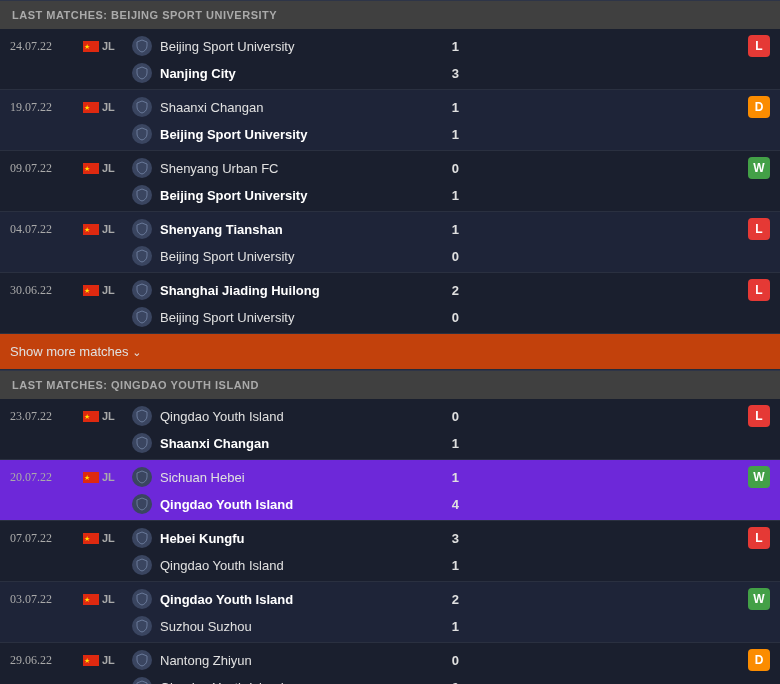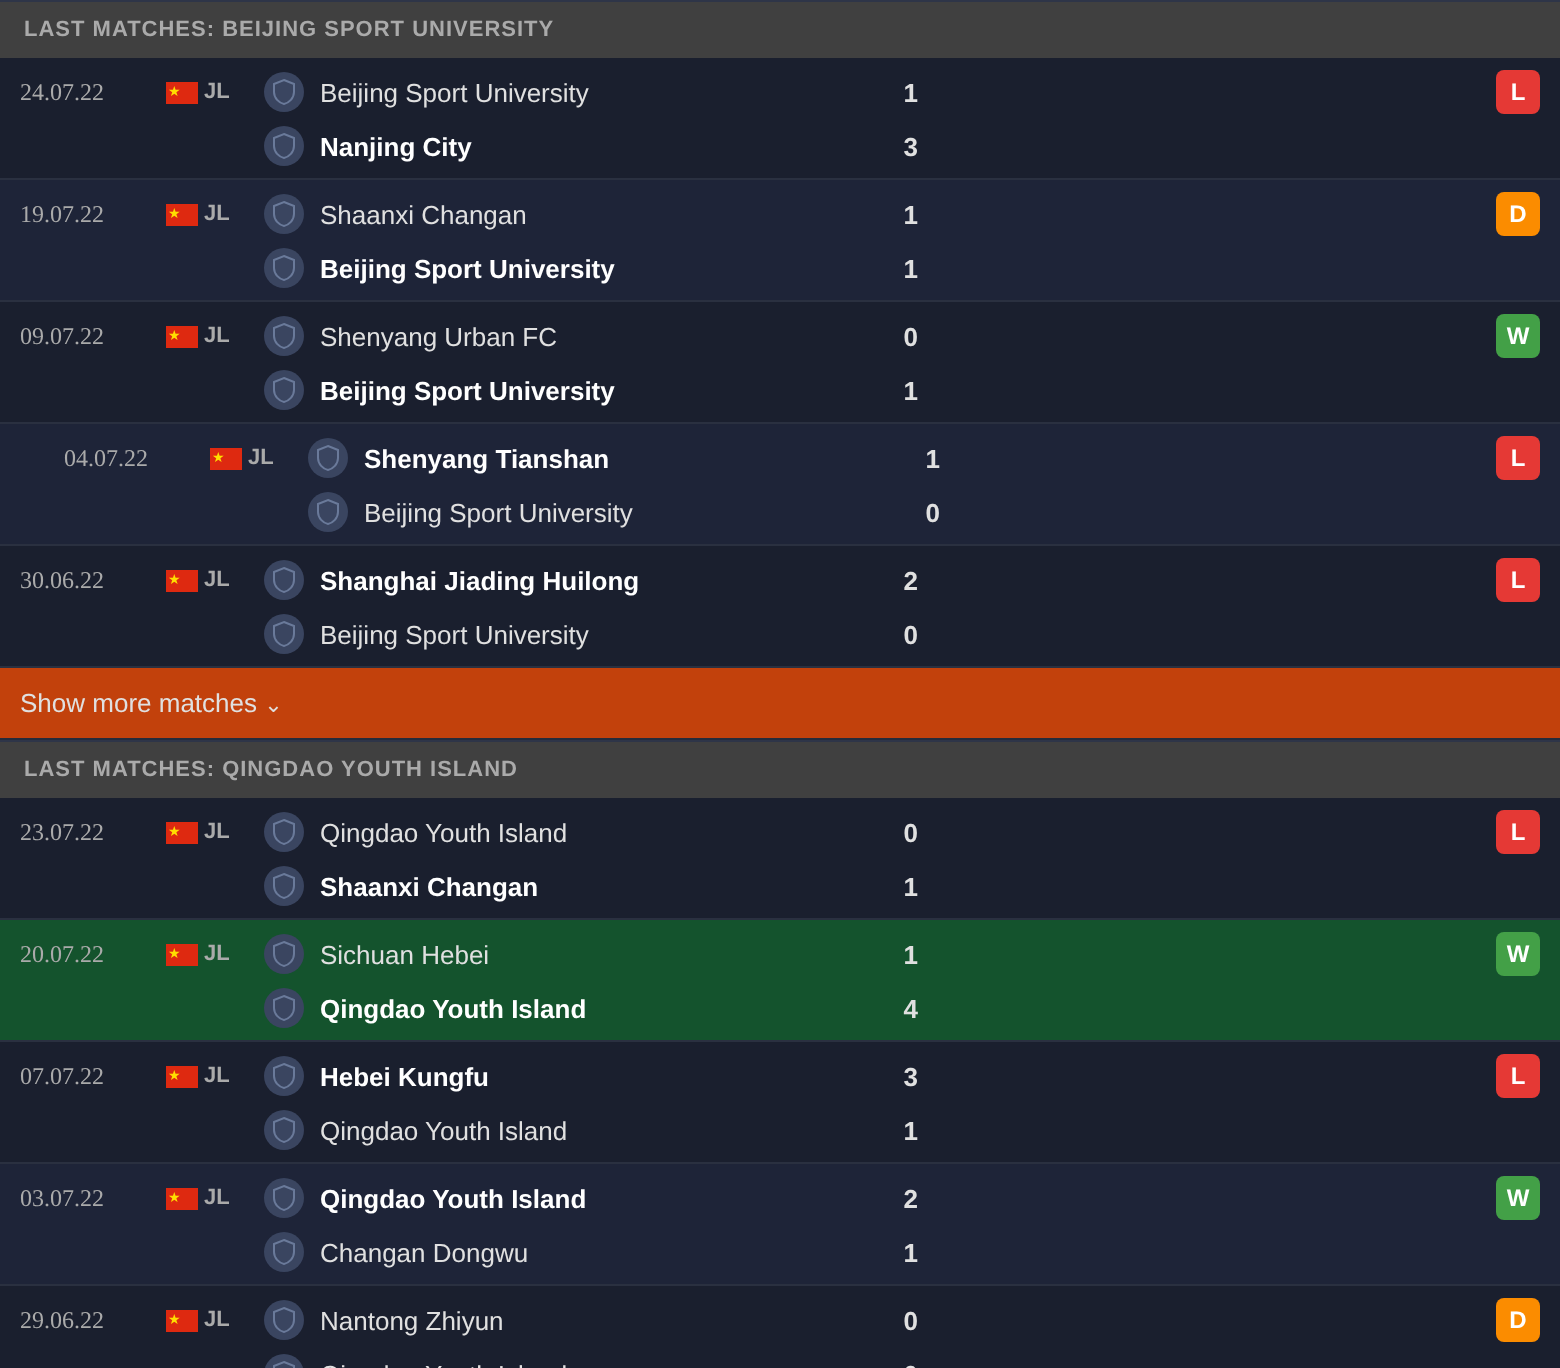--- a/index.html
+++ b/index.html
@@ -226,21 +226,21 @@
             <svg width="12" height="14" viewBox="0 0 12 14">
               <path d="M6 1 L11 3 L11 7 C11 10 8.5 12.5 6 13 C3.5 12.5 1 10 1 7 L1 3 Z" fill="#3a4560" stroke="#6a7a9a" stroke-width="1"></path>
             </svg>
           </div>
           <div class="team-name bold">Beijing Sport University</div>
           <div class="score-col">1</div>
           <div class="spacer"></div>
           <div style="width: 22px; flex-shrink: 0;"></div>
         </div>
       </div>
-      <div class="match-pair" style="background: rgb(30, 36, 56); padding-left: 22px;">
+      <div class="match-pair" style="background: rgb(30, 36, 56);">
         <div class="row-top">
           <div class="date-col">04.07.22</div>
           <div class="flag-col">
             <div style="width: 16px; height: 11px; background: rgb(222, 41, 16); position: relative; display: inline-flex; align-items: center; justify-content: flex-start; padding-left: 1px;">
               <span style="color: rgb(255, 222, 0); font-size: 7px; line-height: 1;">★</span>
             </div>
           </div>
           <div class="league-col">JL</div>
           <div class="team-logo">
             <svg width="12" height="14" viewBox="0 0 12 14">
@@ -326,21 +326,21 @@
             <svg width="12" height="14" viewBox="0 0 12 14">
               <path d="M6 1 L11 3 L11 7 C11 10 8.5 12.5 6 13 C3.5 12.5 1 10 1 7 L1 3 Z" fill="#3a4560" stroke="#6a7a9a" stroke-width="1"></path>
             </svg>
           </div>
           <div class="team-name bold">Shaanxi Changan</div>
           <div class="score-col">1</div>
           <div class="spacer"></div>
           <div style="width: 22px; flex-shrink: 0;"></div>
         </div>
       </div>
-      <div class="match-pair" style="background: #14532d;">
+      <div class="match-pair" style="background: #6d28d9;">
         <div class="row-top">
           <div class="date-col">20.07.22</div>
           <div class="flag-col">
             <div style="width: 16px; height: 11px; background: rgb(222, 41, 16); position: relative; display: inline-flex; align-items: center; justify-content: flex-start; padding-left: 1px;">
               <span style="color: rgb(255, 222, 0); font-size: 7px; line-height: 1;">★</span>
             </div>
           </div>
           <div class="league-col">JL</div>
           <div class="team-logo">
             <svg width="12" height="14" viewBox="0 0 12 14">
@@ -416,21 +416,21 @@
           <div class="spacer"></div>
           <div class="result-badge W">W</div>
         </div>
         <div class="row-bottom">
           <div style="width: 122px; flex-shrink: 0;"></div>
           <div class="team-logo">
             <svg width="12" height="14" viewBox="0 0 12 14">
               <path d="M6 1 L11 3 L11 7 C11 10 8.5 12.5 6 13 C3.5 12.5 1 10 1 7 L1 3 Z" fill="#3a4560" stroke="#6a7a9a" stroke-width="1"></path>
             </svg>
           </div>
-          <div class="team-name">Changan Dongwu</div>
+          <div class="team-name">Suzhou Suzhou</div>
           <div class="score-col">1</div>
           <div class="spacer"></div>
           <div style="width: 22px; flex-shrink: 0;"></div>
         </div>
       </div>
       <div class="match-pair">
         <div class="row-top">
           <div class="date-col">29.06.22</div>
           <div class="flag-col">
             <div style="width: 16px; height: 11px; background: rgb(222, 41, 16); position: relative; display: inline-flex; align-items: center; justify-content: flex-start; padding-left: 1px;">

